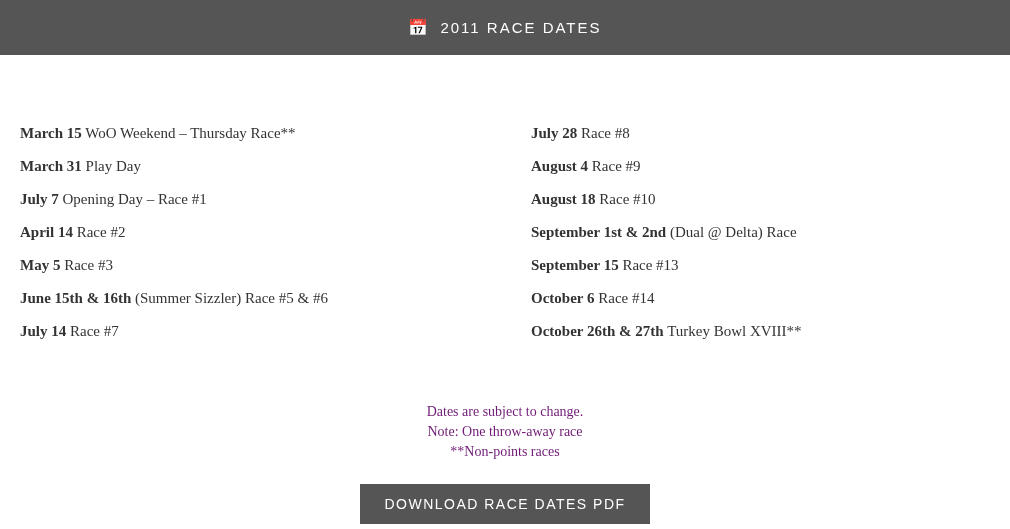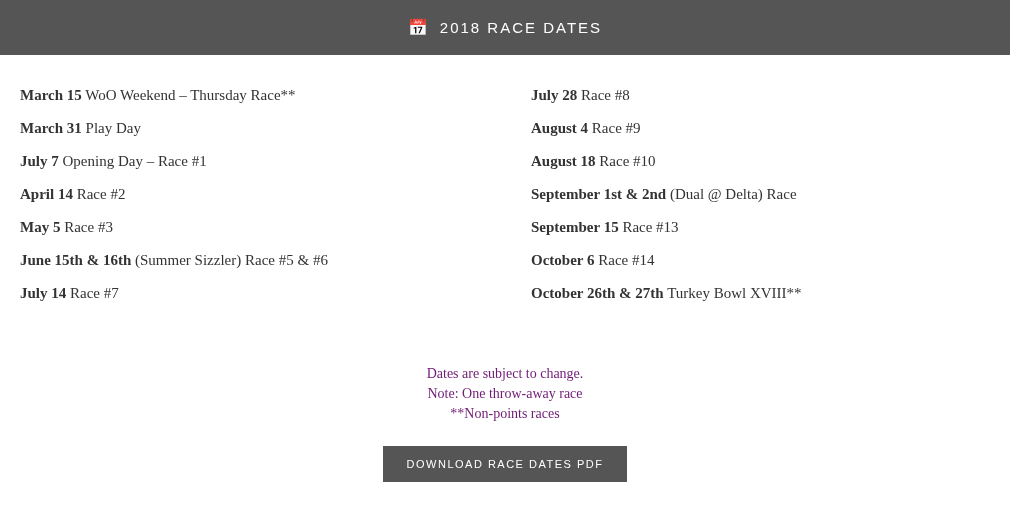--- a/index.html
+++ b/index.html
@@ -26,20 +26,21 @@
     }
 
     .calendar-icon {
       font-size: 16px;
     }
 
     .content {
       padding: 30px 20px 20px 20px;
       display: flex;
       gap: 12px;
+      margin-top: 38px;
     }
 
     .left-col {
       flex: 1;
       padding-right: 20px;
     }
 
     .right-col {
       flex: 1;
       padding-left: 20px;
@@ -69,34 +70,34 @@
       color: #701a75;
       margin-bottom: 4px;
     }
 
     .download-btn {
       display: inline-block;
       margin-top: 20px;
       background: #555;
       color: #fff;
       padding: 12px 24px;
-      font-size: 11px;
+      font-size: 14px;
       letter-spacing: 1.5px;
       font-family: Arial, sans-serif;
       text-decoration: none;
       cursor: pointer;
       border: none;
     }
   </style>
 </head>
 <body>
 
 <div class="header-bar">
   <span class="calendar-icon">📅</span>
-  <span>2018 RACE DATES</span>
+  <span>2011 RACE DATES</span>
 </div>
 
 <div class="content">
   <div class="left-col" id="left-col">
   <div class="race-item"><span class="date">March 15</span> <span class="desc">WoO Weekend – Thursday Race**</span></div>
       <div class="race-item"><span class="date">March 31</span> <span class="desc">Play Day</span></div>
       <div class="race-item"><span class="date">July 7</span> <span class="desc">Opening Day – Race #1</span></div>
       <div class="race-item"><span class="date">April 14</span> <span class="desc">Race #2</span></div>
       <div class="race-item"><span class="date">May 5</span> <span class="desc">Race #3</span></div>
       <div class="race-item"><span class="date">June 15th &amp; 16th</span> <span class="desc">(Summer Sizzler) Race #5 &amp; #6</span></div>

